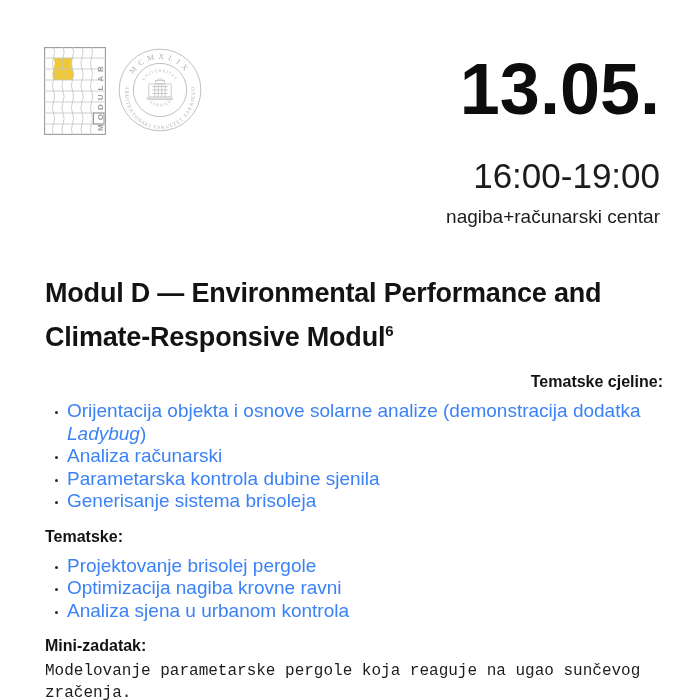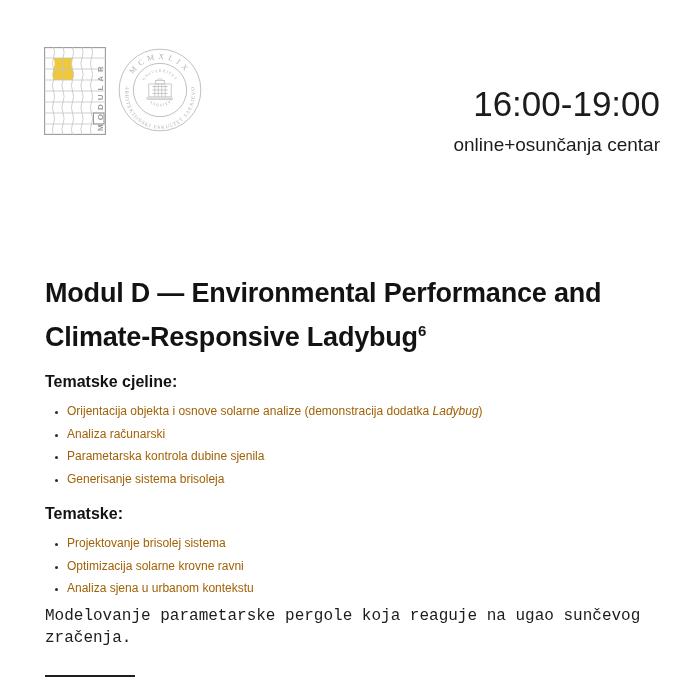--- a/index.html
+++ b/index.html
@@ -29,23 +29,23 @@
   .location { font-size:19px; line-height:22px; margin-top:12px; color:#1c1c1c; }
 
   
   .content { position:absolute; left:45px; top:275px; width:618px; }
   h1.module-title {
     margin:0 0 17px 0; font-size:27px; line-height:37px; font-weight:700;
     letter-spacing:-0.2px; color:#131313;
   }
   h1.module-title sup { font-size:15px; }
   .section-label { font-size:16px; font-weight:700; margin:15px 0 0 0; color:#131313; }
-  .section-label.first { margin-top:0; }
+  .section-label.first { margin-top:0;text-align:right; }
   ul.bullet-list { margin:9px 0 3px 7px; padding:0 0 0 15px; list-style:none; }
-  ul.bullet-list li { position:relative; font-size:12px; line-height:22.5px; color:#a16207; }
+  ul.bullet-list li { position:relative; font-size:19px; line-height:22.5px; color:#3b82f6; }
   ul.bullet-list li::before {
     content:""; position:absolute; left:-12px; top:11px;
     width:3px; height:3px; border-radius:50%; background:#2a2a2a;
   }
   .mini-task-text { font-size:16px; line-height:22px; margin-top:5px; color:#1c1c1c;font-family:Liberation Mono, monospace; }
 
   
   .footnote { margin-top:26px; }
   .footnote-rule { width:90px; height:2px; background:#1f1f1f; margin:0 0 6px 0; }
 </style>
@@ -123,42 +123,44 @@
         <line x1="48" y1="44" x2="48" y2="58"></line>
         <line x1="52" y1="44" x2="52" y2="58"></line>
         <line x1="56" y1="44" x2="56" y2="58"></line>
         <line x1="35" y1="59.5" x2="65" y2="59.5"></line>
         <line x1="36.5" y1="61" x2="63.5" y2="61"></line>
       </g>
     </svg>
   </div>
 
   <div class="date-block">
+    <div class="date-big">13.05.</div>
     <div class="time">16:00-19:00</div>
-    <div class="location">online+osunčanja centar</div>
+    <div class="location">nagiba+računarski centar</div>
   </div>
 
   <div class="content">
-    <h1 class="module-title"><span>Modul D — Environmental Performance and</span><br><span>Climate-Responsive Ladybug</span><sup>6</sup></h1>
+    <h1 class="module-title"><span>Modul D — Environmental Performance and</span><br><span>Climate-Responsive Modul</span><sup>6</sup></h1>
 
     <div class="section-label first">Tematske cjeline:</div>
     <ul class="bullet-list">
       <li><span>Orijentacija objekta i osnove solarne analize (demonstracija dodatka </span><i>Ladybug</i><span>)</span></li>
       <li><span>Analiza računarski</span></li>
       <li><span>Parametarska kontrola dubine sjenila</span></li>
       <li><span>Generisanje sistema brisoleja</span></li>
     </ul>
 
     <div class="section-label">Tematske:</div>
     <ul class="bullet-list">
-      <li><span>Projektovanje brisolej sistema</span></li>
-      <li><span>Optimizacija solarne krovne ravni</span></li>
-      <li><span>Analiza sjena u urbanom kontekstu</span></li>
+      <li><span>Projektovanje brisolej pergole</span></li>
+      <li><span>Optimizacija nagiba krovne ravni</span></li>
+      <li><span>Analiza sjena u urbanom kontrola</span></li>
     </ul>
 
+    <div class="section-label">Mini-zadatak:</div>
     <div class="mini-task-text">Modelovanje parametarske pergole koja reaguje na ugao sunčevog zračenja.</div>
 
     <div class="footnote">
       <div class="footnote-rule"></div>
 
     </div>
   </div>
 
 </div>
 

